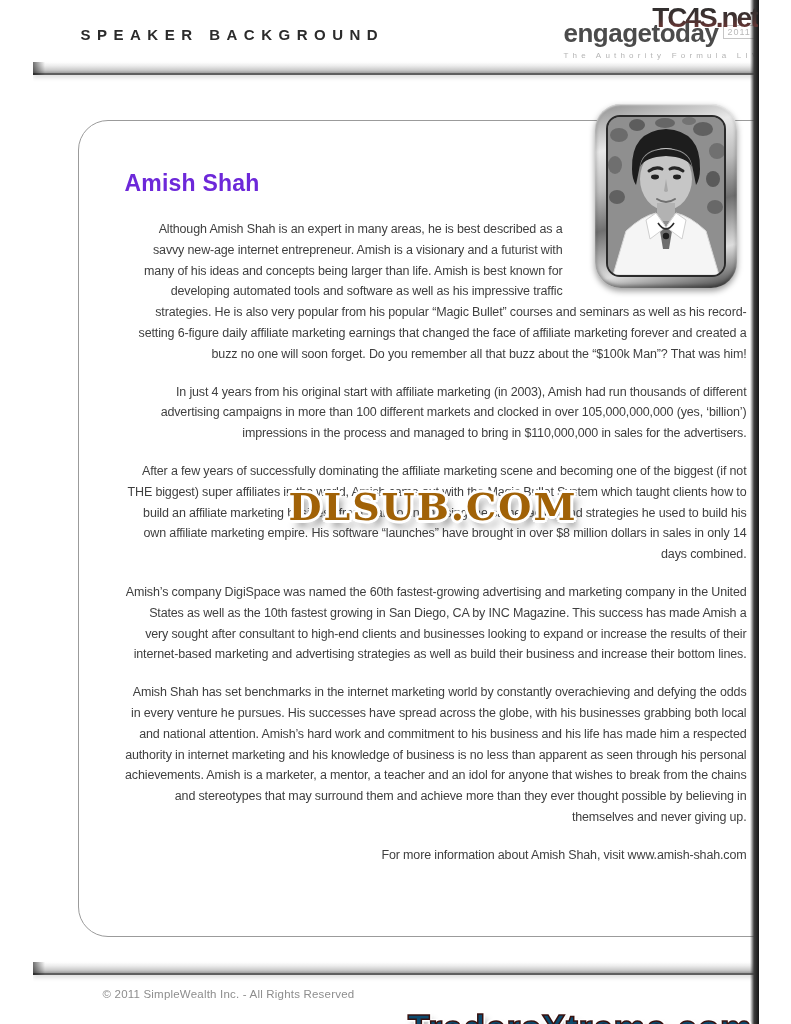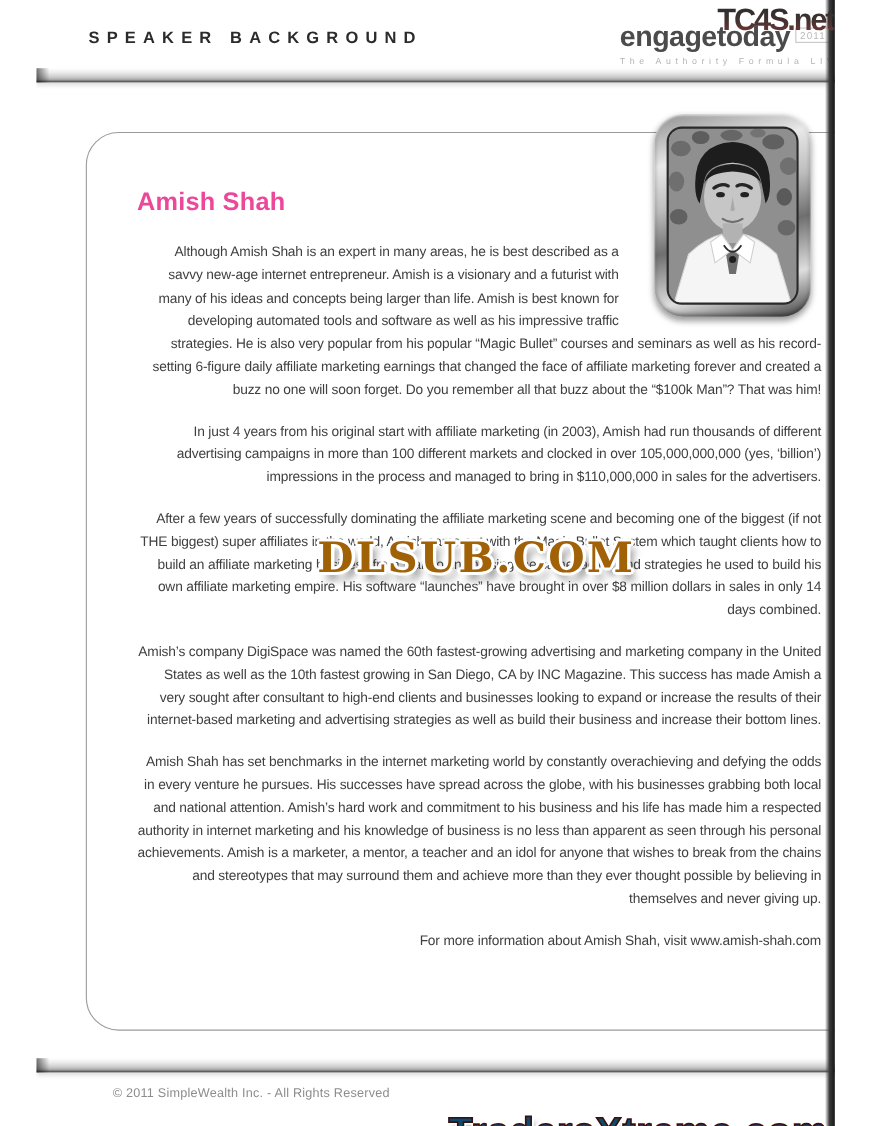--- a/index.html
+++ b/index.html
@@ -55,21 +55,21 @@
   .bar-top { top:62px; }
   .bar-bottom { top:962px; }
 
   
   .card {
     position:absolute; left:45px; top:120px; width:707px; height:817px;
     background:#ffffff; border:1px solid #9b9b9b; border-radius:30px; z-index:1;
   }
   .speaker-name {
     position:absolute; left:92px; top:170px; z-index:3;
-    font-size:23px; font-weight:700; color:#ec4899; letter-spacing:0.2px;
+    font-size:23px; font-weight:700; color:#6d28d9; letter-spacing:0.2px;
   }
   .bio {
     position:absolute; left:92px; top:219px; width:622px; z-index:3;
     font-size:12.5px; line-height:20.8px; letter-spacing:-0.15px; color:#3f3f3f;text-align:right;
   }
   .photo-spacer { float:right; width:184px; height:70px; }
   .bio p { margin:0 0 17px 0; }
   .bio p:last-child { margin-bottom:2px; }
 
   

